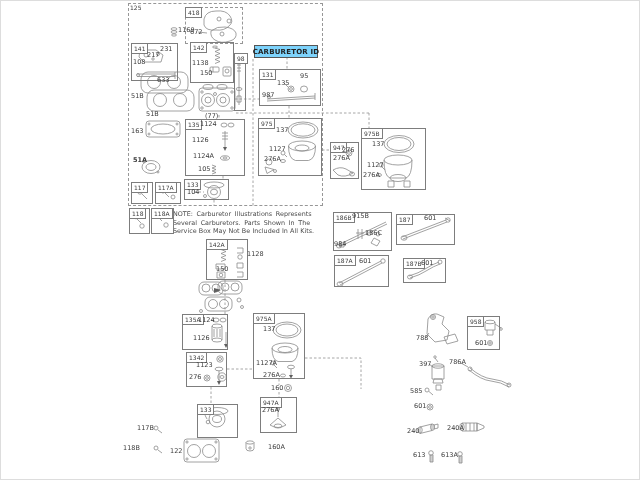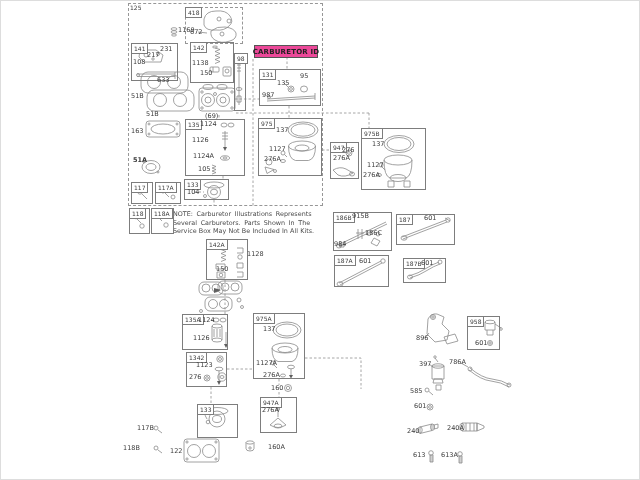--- a/index.html
+++ b/index.html
@@ -12,21 +12,21 @@
   #art .fillshape{fill:#5f5f5f;stroke:none}
   #art .dash{stroke:#9c9c9c;stroke-dasharray:2.5 2;stroke-width:.9}
   .gbox{position:absolute;border:1px solid #7d7d7d;background:transparent}
   .gbox.dashed{border:1px dashed #979797}
   .gbox-label{position:absolute;top:-1px;left:-1px;font-size:6px;line-height:7px;
       padding:1px 2px;border:1px solid #7d7d7d;color:#3c3c3c;background:#fff;white-space:nowrap}
   .gbox-label.plain{border:none;background:transparent}
   .callout{position:absolute;font-size:6.5px;line-height:7px;color:#3a3a3a;white-space:nowrap}
   .carb-id{position:absolute;left:253px;top:44px;width:64px;height:13px;border:1px solid #555;
       font-size:7px;font-weight:bold;color:#222;display:flex;align-items:center;justify-content:center;
-      background:#ec4899;letter-spacing:.2px;white-space:nowrap}
+      background:#7dd3fc;letter-spacing:.2px;white-space:nowrap}
   .note{position:absolute;left:172px;top:209px;width:152px;font-size:6.4px;line-height:8.6px;
       color:#4a4a4a;word-spacing:1.6px}
   .note .l3{word-spacing:.2px}
 </style>
 </head>
 <body>
 
 <div id="stage">
 
   <svg id="art" width="640" height="480" viewBox="0 0 640 480">
@@ -508,21 +508,21 @@
       <span class="gbox-label">958</span>
     </div>
     <span class="callout" style="left: 157px; top: 26px; margin-left: 20px;">1169</span>
     <span class="callout" style="left: 189px; top: 28px;">672</span>
     <span class="callout" style="left: 159px; top: 45px;">231</span>
     <span class="callout" style="left: 146px; top: 51px;">217</span>
     <span class="callout" style="left: 132px; top: 58px;">108</span>
     <span class="callout" style="left: 156px; top: 76px;">633</span>
     <span class="callout" style="left: 191px; top: 59px;">1138</span>
     <span class="callout" style="left: 199px; top: 69px;">150</span>
-    <span class="callout" style="left: 204px; top: 112px;">(69)</span>
+    <span class="callout" style="left: 204px; top: 112px;">(77)</span>
     <span class="callout" style="left: 130px; top: 92px;">51B</span>
     <span class="callout" style="left: 145px; top: 110px;">51B</span>
     <span class="callout" style="left: 130px; top: 127px;">163</span>
     <span class="callout" style="left: 132px; top: 156px; font-weight: bold;">51A</span>
     <span class="callout" style="left: 276px; top: 79px;">135</span>
     <span class="callout" style="left: 299px; top: 72px;">95</span>
     <span class="callout" style="left: 261px; top: 91px;">987</span>
     <span class="callout" style="left: 199px; top: 120px;">1124</span>
     <span class="callout" style="left: 191px; top: 136px;">1126</span>
     <span class="callout" style="left: 192px; top: 152px;">1124A</span>
@@ -550,21 +550,21 @@
     <span class="callout" style="left: 188px; top: 373px;">276</span>
     <span class="callout" style="left: 262px; top: 325px;">137</span>
     <span class="callout" style="left: 255px; top: 359px;">1127A</span>
     <span class="callout" style="left: 262px; top: 371px;">276A</span>
     <span class="callout" style="left: 270px; top: 384px;">160</span>
     <span class="callout" style="left: 261px; top: 406px;">276A</span>
     <span class="callout" style="left: 136px; top: 424px;">117B</span>
     <span class="callout" style="left: 122px; top: 444px;">118B</span>
     <span class="callout" style="left: 169px; top: 447px;">122</span>
     <span class="callout" style="left: 227px; top: 443px; margin-left: 40px;">160A</span>
-    <span class="callout" style="left: 415px; top: 334px;">896</span>
+    <span class="callout" style="left: 415px; top: 334px;">788</span>
     <span class="callout" style="left: 474px; top: 339px;">601</span>
     <span class="callout" style="left: 418px; top: 360px;">397</span>
     <span class="callout" style="left: 448px; top: 358px;">786A</span>
     <span class="callout" style="left: 409px; top: 387px;">585</span>
     <span class="callout" style="left: 413px; top: 402px;">601</span>
     <span class="callout" style="left: 406px; top: 427px;">240</span>
     <span class="callout" style="left: 446px; top: 424px;">240A</span>
     <span class="callout" style="left: 412px; top: 451px;">613</span>
     <span class="callout" style="left: 440px; top: 451px;">613A</span>
   </div>

